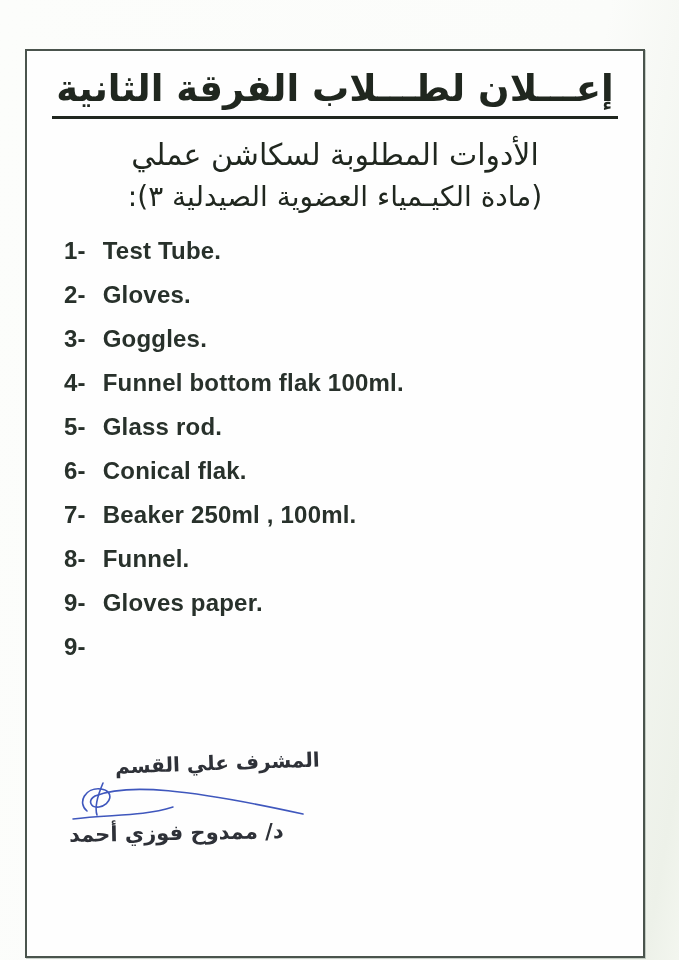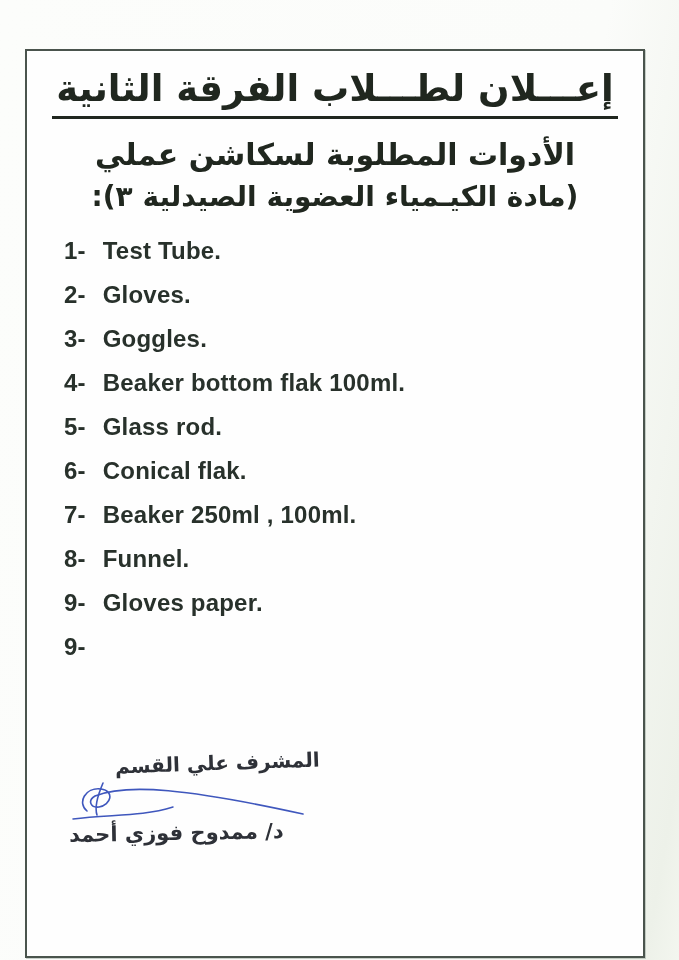--- a/index.html
+++ b/index.html
@@ -32,21 +32,21 @@
     direction:rtl;
     font-family:"DejaVu Sans",sans-serif;
     font-weight:bold;
     font-size:37px;
     line-height:1.3;
     color:var(--ink);
     padding:0 4px 3px 4px;
     border-bottom:3px solid var(--ink);
     white-space:nowrap;
   }
-  .subtitle{direction:rtl;color:var(--ink);font-weight:bold;}
+  .subtitle{direction:rtl;color:var(--ink);font-weight:normal;}
   .subtitle .line1{margin-top:17px;font-size:30px;line-height:1.25;}
   .subtitle .line2{margin-top:5px;font-size:28px;line-height:1.25;white-space:nowrap;}
   .list{
     list-style:none;
     margin-top:15px;
     padding-left:37px;
     text-align:left;
   }
   .row{
     height:44px;
@@ -112,21 +112,21 @@
     <li class="row">
         <span class="num">2-</span>
         <span class="txt">Gloves.</span>
       </li>
     <li class="row">
         <span class="num">3-</span>
         <span class="txt">Goggles.</span>
       </li>
     <li class="row">
         <span class="num">4-</span>
-        <span class="txt">Beaker bottom flak 100ml.</span>
+        <span class="txt">Funnel bottom flak 100ml.</span>
       </li>
     <li class="row">
         <span class="num">5-</span>
         <span class="txt">Glass rod.</span>
       </li>
     <li class="row">
         <span class="num">6-</span>
         <span class="txt">Conical flak.</span>
       </li>
     <li class="row">

